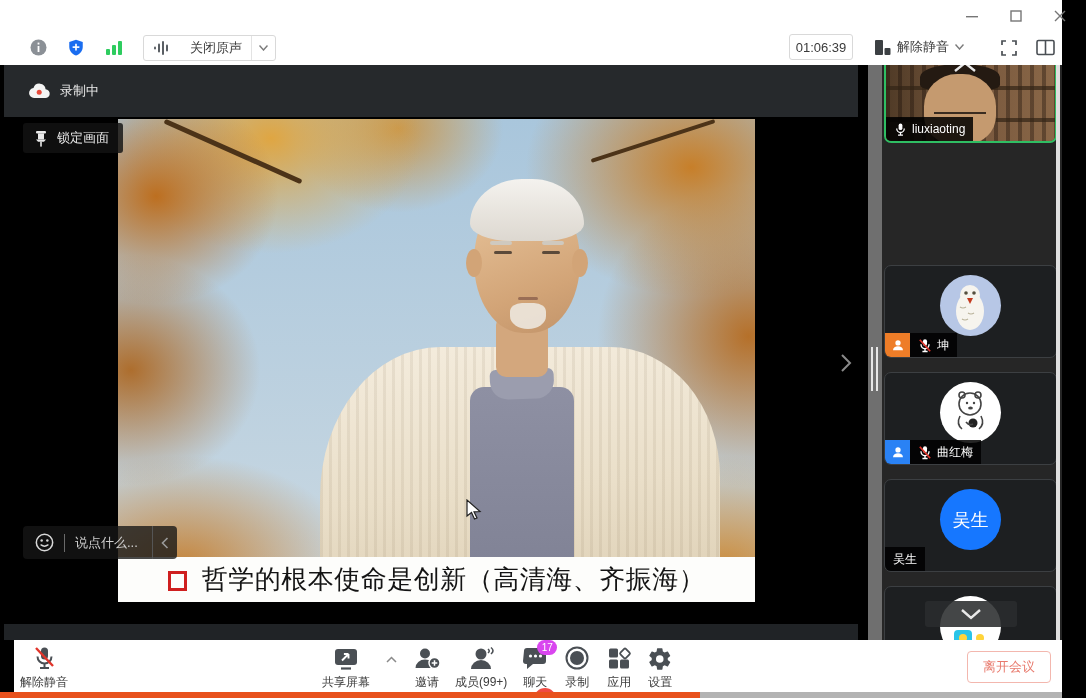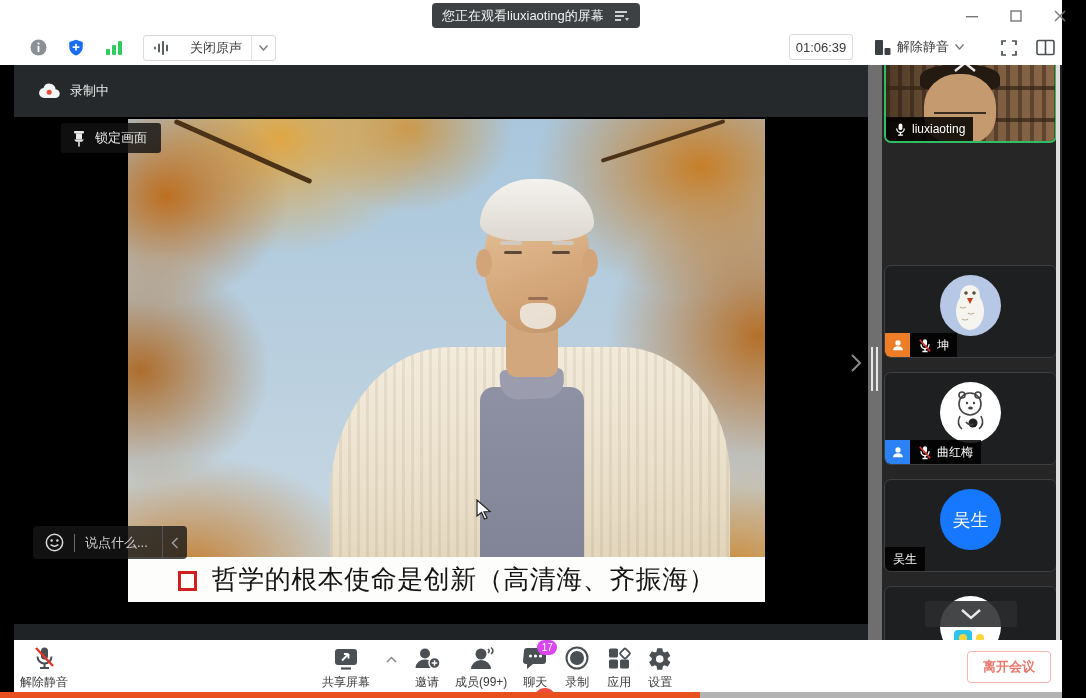--- a/index.html
+++ b/index.html
@@ -22,29 +22,29 @@
   .btn-outline .seg + .seg { border-left:1px solid #e3e3e3; padding:0 7px; }
   .btn-outline .lbl { font-size:13px; color:#3a3a3a; white-space:nowrap; }
   .timer-box { position:absolute; left:789px; top:4px; width:64px; height:26px; border:1px solid #d9d9d9; border-radius:3px;
                display:flex; align-items:center; justify-content:center; font-size:13px; color:#3a3a3a; }
   .view-group { position:absolute; left:874px; top:4px; height:26px; display:flex; align-items:center; gap:6px; }
   .view-group .lbl { font-size:13px; color:#3a3a3a; white-space:nowrap; }
   .icon-btn { display:flex; align-items:center; justify-content:center; }
 
   
   .main-region { position:absolute; left:0; top:65px; width:1062px; height:575px; background:#000; }
-  .share-area { position:absolute; left:14px; top:0; width:854px; height:575px; background:#000; overflow:hidden; }
+  .share-area { position:absolute; left:4px; top:0; width:854px; height:575px; background:#000; overflow:hidden; }
   .share-header { position:absolute; left:0; top:0; width:100%; height:52px; background:#26292c;
                   display:flex; align-items:center; }
   .rec-group { display:flex; align-items:center; gap:10px; margin-left:24px; }
   .rec-label { color:#eaeaea; font-size:13px; }
   .share-footerbar { position:absolute; left:0; bottom:0; width:100%; height:16px; background:#202326; }
 
   .lock-pill { position:absolute; left:19px; top:58px; height:30px; background:rgba(18,18,18,0.82); border-radius:3px;
-               display:flex; align-items:center; gap:9px; padding:0 14px 0 11px;margin-left:28px; }
+               display:flex; align-items:center; gap:9px; padding:0 14px 0 11px; }
   .lock-pill .lbl { color:#e8e8e8; font-size:13px; white-space:nowrap; }
 
   .chat-pill { position:absolute; left:19px; top:461px; height:33px; background:rgba(22,22,22,0.78); border-radius:4px;
                display:flex; align-items:center; }
   .chat-pill .emoji-zone { padding:0 10px 0 12px; display:flex; align-items:center; }
   .chat-pill .divider { width:1px; height:18px; background:#6a6a6a; }
   .chat-pill .ph { color:#cfcfcf; font-size:13px; padding:0 14px 0 10px; white-space:nowrap; }
   .chat-pill .collapse { border-left:1px solid #555; height:100%; display:flex; align-items:center; padding:0 8px; }
 
   .expand-chevron { position:absolute; left:836px; top:288px; }
@@ -130,46 +130,35 @@
   .bottom-bar { position:absolute; left:0; top:640px; width:1062px; height:52px; background:#fff; }
   .bb-left-notch { position:absolute; left:0; top:640px; width:14px; height:52px; background:#000; }
   .bb-group { position:absolute; top:0; height:52px; display:flex; align-items:flex-start; }
   .bb-item { display:flex; flex-direction:column; align-items:center; gap:2px; padding-top:6px; cursor:default; position:relative; }
   .bb-item .lbl { font-size:12px; color:#3c3c3c; white-space:nowrap; }
   .bb-caret { padding-top:16px; margin:0 2px; }
   .bb-badge { position:absolute; top:0px; right:-8px; min-width:20px; height:15px; background:#d946ef; border-radius:8px;
               color:#fff; font-size:10px; display:flex; align-items:center; justify-content:center; padding:0 4px; }
   .leave-btn { position:absolute; left:967px; top:651px; width:84px; height:32px; background:#fff;
                border:1px solid #f3b7ae; border-radius:4px; color:#e8796c; font-size:13px;
-               display:flex; align-items:center; justify-content:center;font-weight:bold; }
+               display:flex; align-items:center; justify-content:center; }
 
   
   .strip-orange { position:absolute; left:0; top:692px; width:700px; height:6px; background:#e8511d; }
   .strip-gray { position:absolute; left:700px; top:692px; width:362px; height:6px; background:#b3b3b3; }
   .strip-dot { position:absolute; left:534px; top:688px; width:22px; height:22px; border-radius:50%; background:#ef4b43; }
 
   svg { display:block; }
 </style>
 </head>
 <body>
 
 <div id="stage">
 
   <div class="chrome-top">
-    <div class="titlebar-pill">
-      <span class="pill-text">您正在观看liuxiaoting的屏幕</span>
-      <span>
-        <svg width="16" height="14" viewBox="0 0 16 14">
-          <rect x="1" y="2" width="12" height="2" fill="#cfcfcf"></rect>
-          <rect x="1" y="6" width="9" height="2" fill="#cfcfcf"></rect>
-          <rect x="1" y="10" width="6" height="2" fill="#cfcfcf"></rect>
-          <path d="M11 9 h4 l-2 3 z" fill="#cfcfcf"></path>
-        </svg>
-      </span>
-    </div>
     <div class="win-controls">
       <div class="win-btn">
         <svg width="12" height="12" viewBox="0 0 12 12">
             <rect x="0" y="6" width="12" height="1.4" fill="#767676"></rect>
           </svg>
       </div>
       <div class="win-btn">
         <svg width="12" height="12" viewBox="0 0 12 12">
             <rect x="1" y="1" width="10" height="10" fill="none" stroke="#767676" stroke-width="1.4"></rect>
           </svg>

